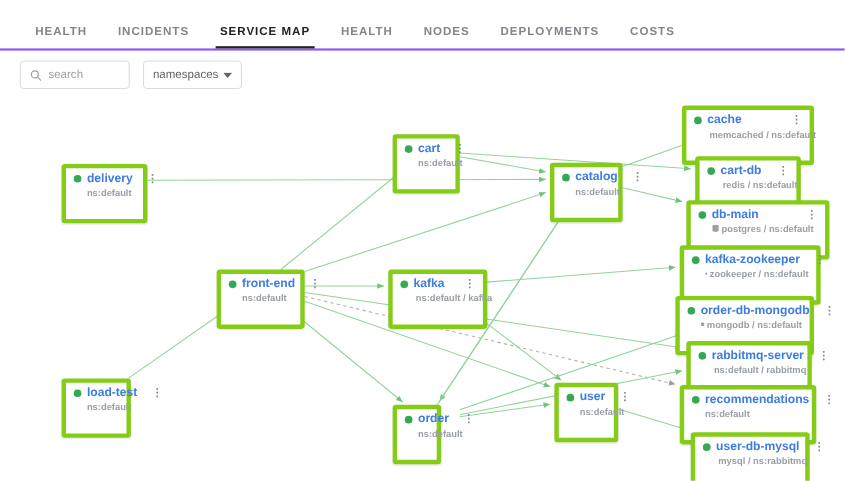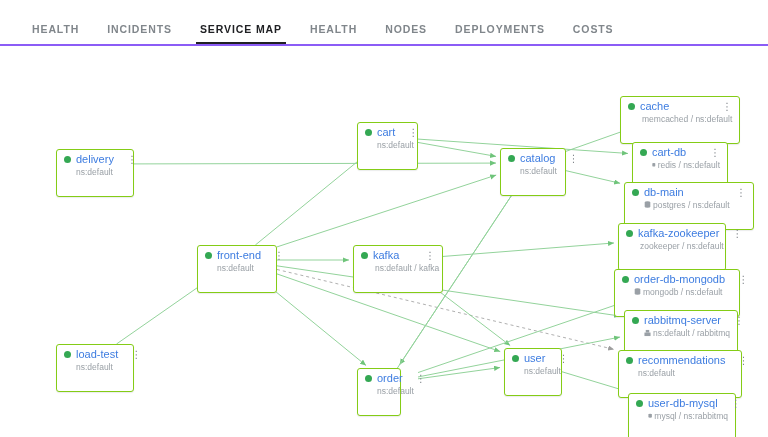--- a/index.html
+++ b/index.html
@@ -87,26 +87,27 @@
   }
   .plus { font-size:14px; color:#5f6368; cursor:pointer; line-height:1; padding-bottom:2px; }
 
   
   #canvas { position:absolute; left:0; top:90px; width:768px; height:347px; }
   #edges  { position:absolute; left:0; top:0; width:768px; height:347px; }
 
   .node {
     position:absolute;
     background:#fff;
-    border:1px solid #84cc16;
+    border:4px solid #84cc16;
     border-radius:3px;
     padding:3px 7px 19px 7px;
     box-shadow:0 1px 1px rgba(60,64,67,.10);
     white-space:nowrap;
     cursor:pointer;
+    font-weight:bold;
   }
   .node .row1 { display:flex; align-items:center; gap:5px; }
   .dot {
     width:7px; height:7px; border-radius:50%;
     background:#34a853; flex:none;
   }
   .node .title {
     font-size:11px; color:#3d7ce0; line-height:13px;
   }
   .kebab {
@@ -129,21 +130,34 @@
     <div class="tab">INCIDENTS</div>
     <div class="tab active">SERVICE MAP</div>
     <div class="tab">HEALTH</div>
     <div class="tab">NODES</div>
     <div class="tab">DEPLOYMENTS</div>
     <div class="tab">COSTS</div>
   </div>
 
 <div id="toolbar">
 
-
+  <div class="search-box">
+    <svg width="11" height="11" viewBox="0 0 16 16">
+      <circle cx="6.8" cy="6.8" r="4.6" fill="none" stroke="#9aa0a6" stroke-width="1.6"></circle>
+      <line x1="10.3" y1="10.3" x2="14.4" y2="14.4" stroke="#9aa0a6" stroke-width="1.6" stroke-linecap="round"></line>
+    </svg>
+    <span class="ph">search</span>
+  </div>
+
+  <div class="ns-box">
+    <span class="lbl">namespaces</span>
+    <svg width="8" height="5" viewBox="0 0 10 6">
+      <path d="M0 0 L5 6 L10 0 Z" fill="#5f6368"></path>
+    </svg>
+  </div>
 
 </div>
 
 <div id="canvas">
   <svg id="edges">
     <defs>
       <marker id="arrow-green" markerWidth="7" markerHeight="7" refX="6" refY="2.6" orient="auto" markerUnits="strokeWidth">
         <path d="M0,0 L6,2.6 L0,5.2 z" fill="#6fc47a"></path>
       </marker>
       <marker id="arrow-gray" markerWidth="7" markerHeight="7" refX="6" refY="2.6" orient="auto" markerUnits="strokeWidth">
@@ -175,21 +189,21 @@
 <div class="node" style="left: 56px; top: 59px; width: 78px;">
       <div class="row1">
         <span class="dot"></span>
         <span class="title">delivery</span>
         <span class="kebab">⋮</span>
       </div>
       <div class="sub">
         <span>ns:default</span>
       </div>
     </div>
-    <div class="node" style="left: 56px; top: 254px; width: 78px;">
+    <div class="node" style="left: 56px; top: 254px; width: 63px;">
       <div class="row1">
         <span class="dot"></span>
         <span class="title">load-test</span>
         <span class="kebab">⋮</span>
       </div>
       <div class="sub">
         <span>ns:default</span>
       </div>
     </div>
     <div class="node" style="left: 197px; top: 155px; width: 80px;">
@@ -294,21 +308,21 @@
       </div>
       <div class="sub">
         <svg width="7" height="8" viewBox="0 0 8 9" class="dbicon">
           <ellipse cx="4" cy="1.5" rx="3.2" ry="1.2" fill="#9aa0a6"></ellipse>
           <rect x="0.8" y="1.5" width="6.4" height="5" fill="#9aa0a6"></rect>
           <ellipse cx="4" cy="6.5" rx="3.2" ry="1.2" fill="#9aa0a6"></ellipse>
         </svg>
         <span>postgres / ns:default</span>
       </div>
     </div>
-    <div class="node" style="left: 618px; top: 133px; width: 108px;">
+    <div class="node" style="left: 618px; top: 133px; width: 128px;">
       <div class="row1">
         <span class="dot"></span>
         <span class="title">kafka-zookeeper</span>
         <span class="kebab">⋮</span>
       </div>
       <div class="sub">
         <svg width="7" height="8" viewBox="0 0 8 9" class="dbicon">
           <ellipse cx="4" cy="1.5" rx="3.2" ry="1.2" fill="#9aa0a6"></ellipse>
           <rect x="0.8" y="1.5" width="6.4" height="5" fill="#9aa0a6"></rect>
           <ellipse cx="4" cy="6.5" rx="3.2" ry="1.2" fill="#9aa0a6"></ellipse>

